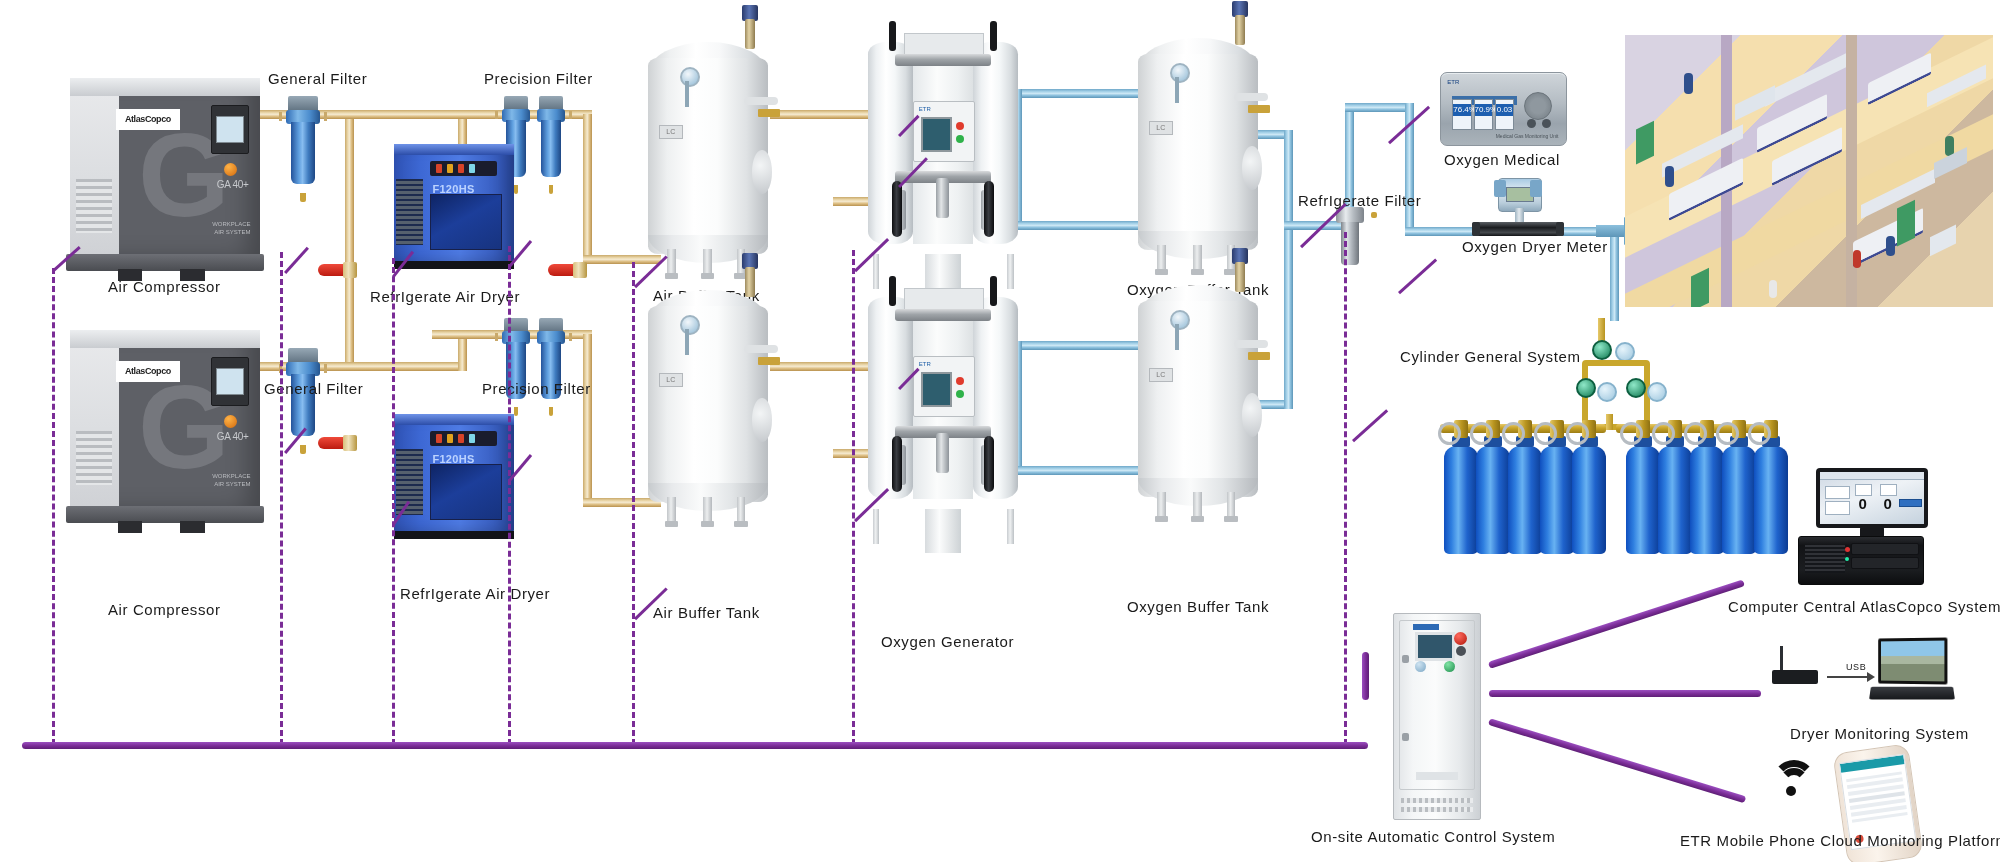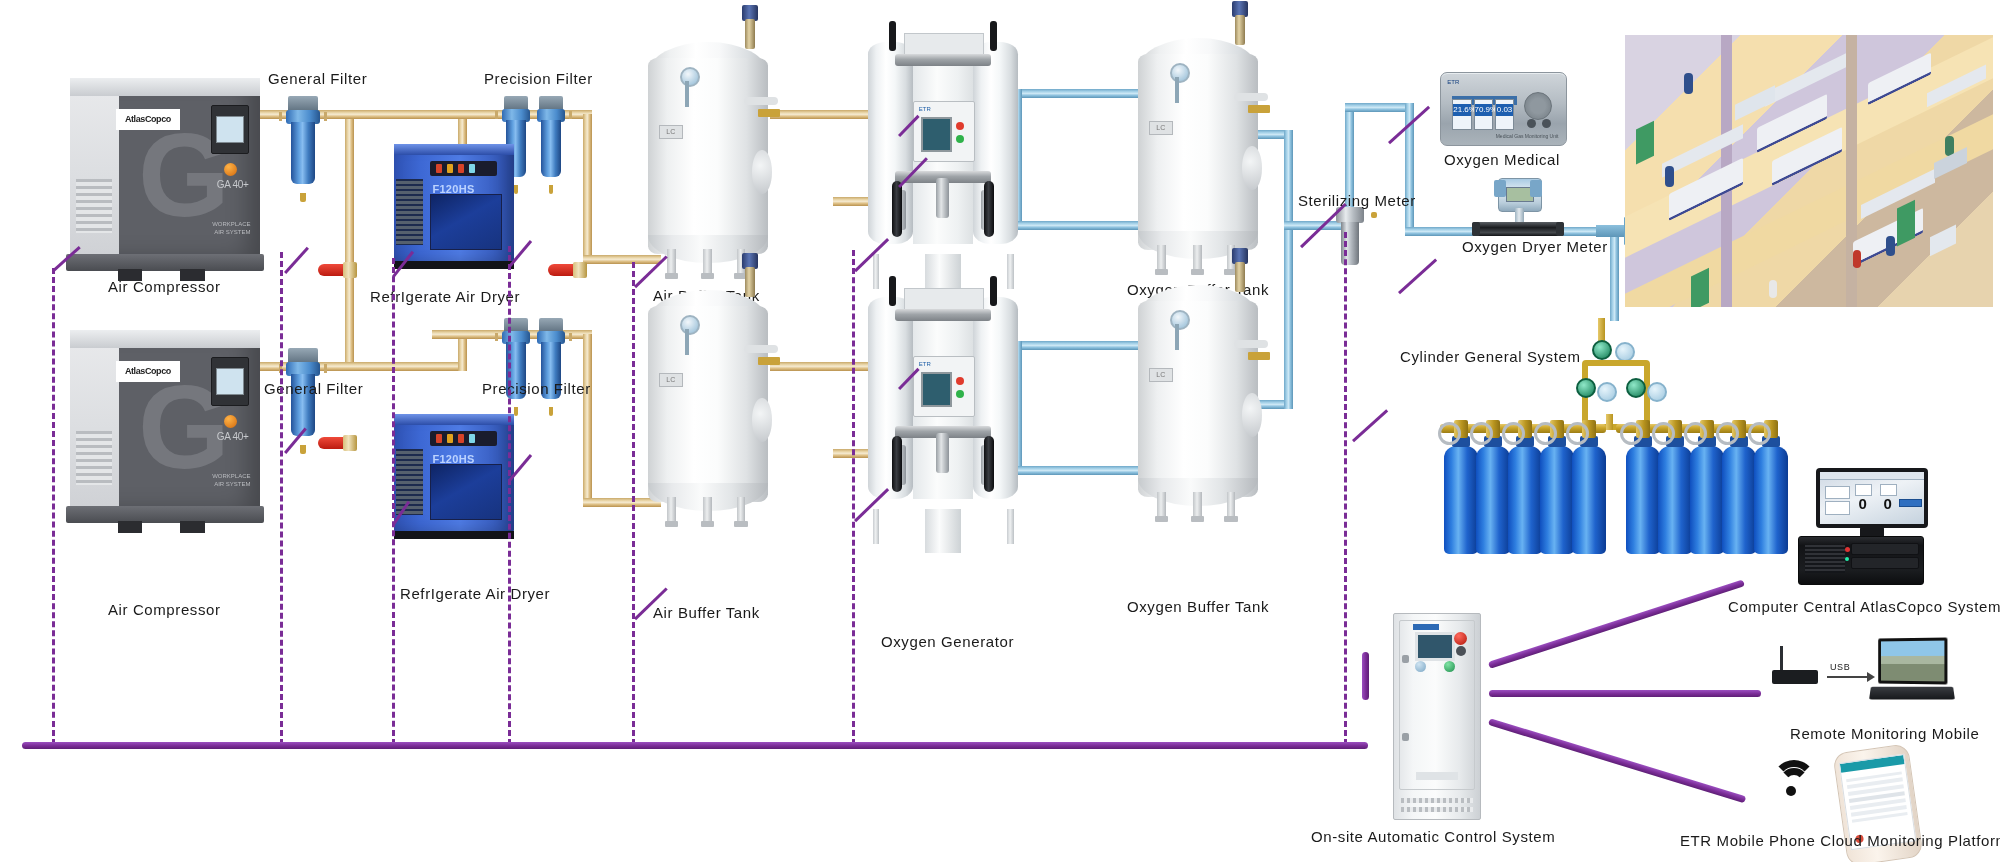--- a/index.html
+++ b/index.html
@@ -2,21 +2,21 @@
 <html><head>
 <meta charset="utf-8">
 <title>PSA Oxygen Plant Flow Diagram</title>
 <style>
   html,body{margin:0;padding:0;background:#ffffff;}
   body{width:2000px;height:862px;position:relative;overflow:hidden;
        font-family:"Liberation Sans","DejaVu Sans",sans-serif;}
   #stage{position:absolute;left:0;top:0;width:2000px;height:862px;background:#fff;}
 
   .lbl{position:absolute;color:#1a1a1a;font-size:15px;letter-spacing:.6px;white-space:nowrap;}
-  .lbl.sm{font-size:14px;}
+  .lbl.sm{font-size:14px;margin-left:16px;}
 
   
   .pipe{position:absolute;}
   .pipe.h{background:linear-gradient(to bottom,#c9a96a 0%,#e8d4a6 28%,#f5ead0 48%,#ddbf85 72%,#b9924f 100%);}
   .pipe.v{background:linear-gradient(to right,#c9a96a 0%,#e8d4a6 28%,#f5ead0 48%,#ddbf85 72%,#b9924f 100%);}
   .bpipe.h{background:linear-gradient(to bottom,#6fa8c9 0%,#a9d4ea 30%,#cbe7f5 50%,#8cc0dd 72%,#5d96b8 100%);}
   .bpipe.v{background:linear-gradient(to right,#6fa8c9 0%,#a9d4ea 30%,#cbe7f5 50%,#8cc0dd 72%,#5d96b8 100%);}
   .bpipe{position:absolute;}
 
   
@@ -561,27 +561,27 @@
     <div class="tank-elbow" style="left:80%;top:24%"></div>
     <div class="tank-out" style="left:92%;top:29%"></div>
   </div>
   <div class="lbl" style="left:1127px;top:598px;">Oxygen Buffer Tank</div>
 
   <div class="sf" style="left:1330px;top:207px;width:40px;height:62px;">
     <div class="sf-top"></div>
       <div class="sf-bowl"></div>
     <div class="sf-arm" style="right:-18%"></div>
   </div>
-  <div class="lbl" style="left:1298px;top:192px;">Sterilizing Meter</div>
+  <div class="lbl" style="left:1298px;top:192px;">RefrIgerate Filter</div>
 
   <div class="analyzer" style="left:1440px;top:72px;width:125px;height:72px;">
     <div class="anz-brand">ETR</div>
     <div class="anz-strip"></div>
     <div class="anz-d" style="left:9%;">
-      <div class="anz-dv">21.6%</div>
+      <div class="anz-dv">76.4%</div>
     </div>
     <div class="anz-d" style="left:26%;">
       <div class="anz-dv">70.9%</div>
     </div>
     <div class="anz-d" style="left:43%;">
       <div class="anz-dv">0.03</div>
     </div>
     <div class="anz-speaker"></div>
     <div class="anz-k" style="right:24%"></div>
     <div class="anz-k" style="right:12%"></div>
@@ -735,21 +735,21 @@
     <div class="dongle-ant" style="left:8px;top:0;height:26px;"></div>
     <div class="dongle" style="left:0;top:24px;width:46px;height:14px;"></div>
     <div class="lbl sm" style="left:58px;top:16px;font-size:9px;">USB</div>
     <div style="position:absolute;left:55px;top:30px;width:42px;height:2px;background:#444;"></div>
     <div style="position:absolute;left:95px;top:26px;width:0;height:0;border-top:5px solid transparent;border-bottom:5px solid transparent;border-left:8px solid #444;"></div>
     <div class="lt-scr" style="left:104px;top:-8px;width:72px;height:46px;">
       <div class="lt-img"></div>
     </div>
     <div class="lt-base" style="left:98px;top:36px;width:84px;height:22px;"></div>
   </div>
-  <div class="lbl" style="left:1790px;top:725px;">Remote Monitoring Mobile</div>
+  <div class="lbl" style="left:1790px;top:725px;">Dryer Monitoring System</div>
 
   <div class="wifi" style="left:1772px;top:760px;width:44px;height:36px;">
     <span style="left:0;top:0;width:30px;height:30px;"></span>
     <span style="left:7px;top:8px;width:16px;height:16px;"></span>
     <div style="position:absolute;left:14px;top:26px;width:10px;height:10px;border-radius:50%;background:#111;"></div>
   </div>
   <div class="phone" style="left:1840px;top:748px;width:74px;height:112px;">
     <div class="phone-scr">
       <div class="phone-top"></div>
       <div style="position:absolute;left:6%;top:18%;right:6%;height:4%;background:#e9edf1"></div>

